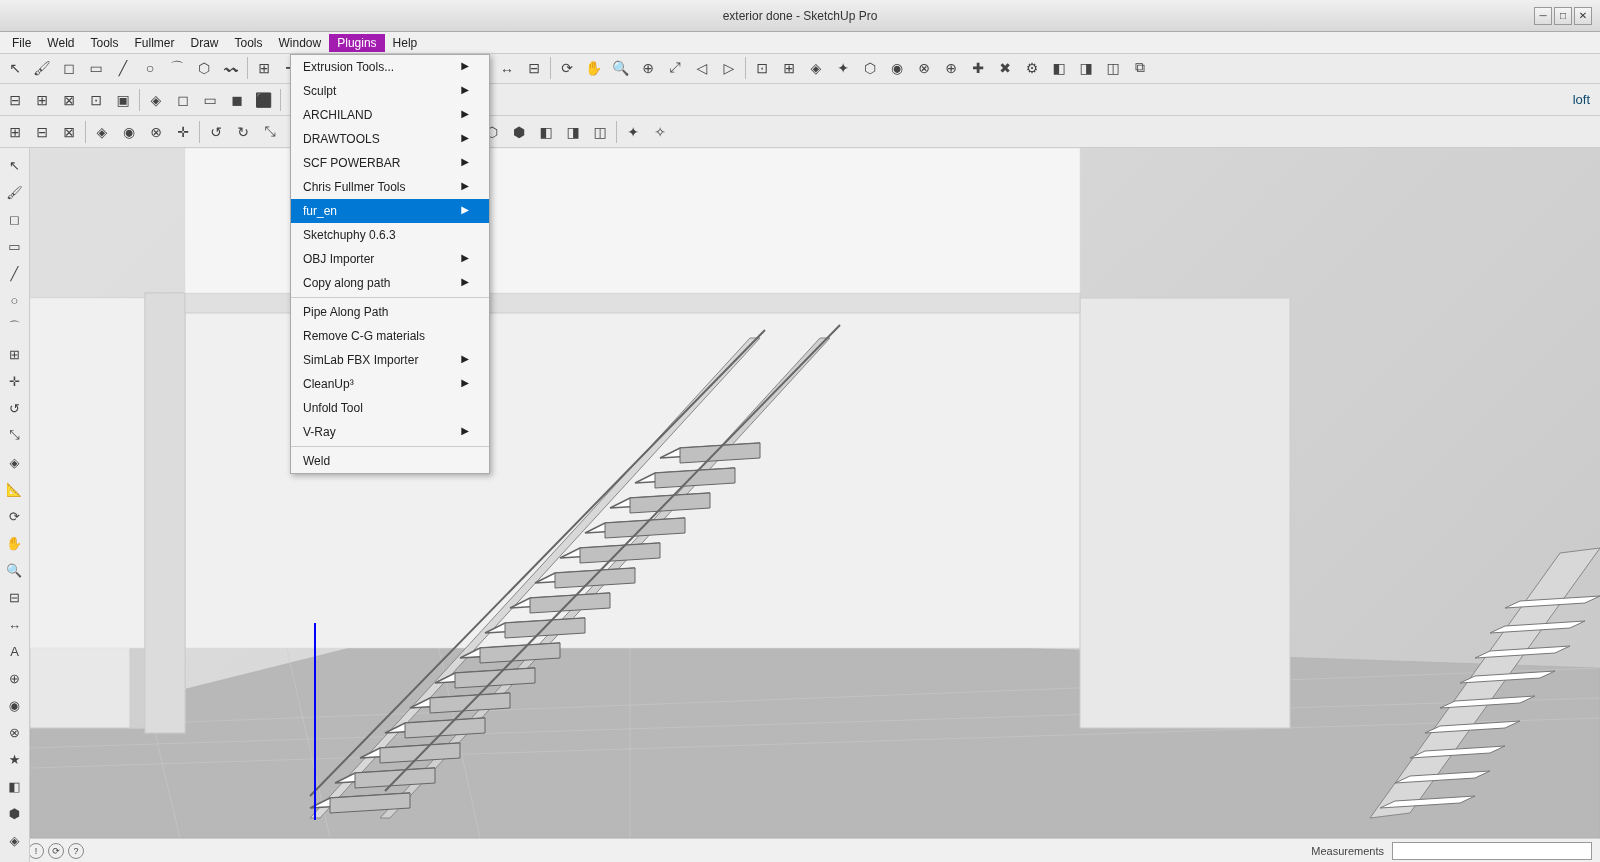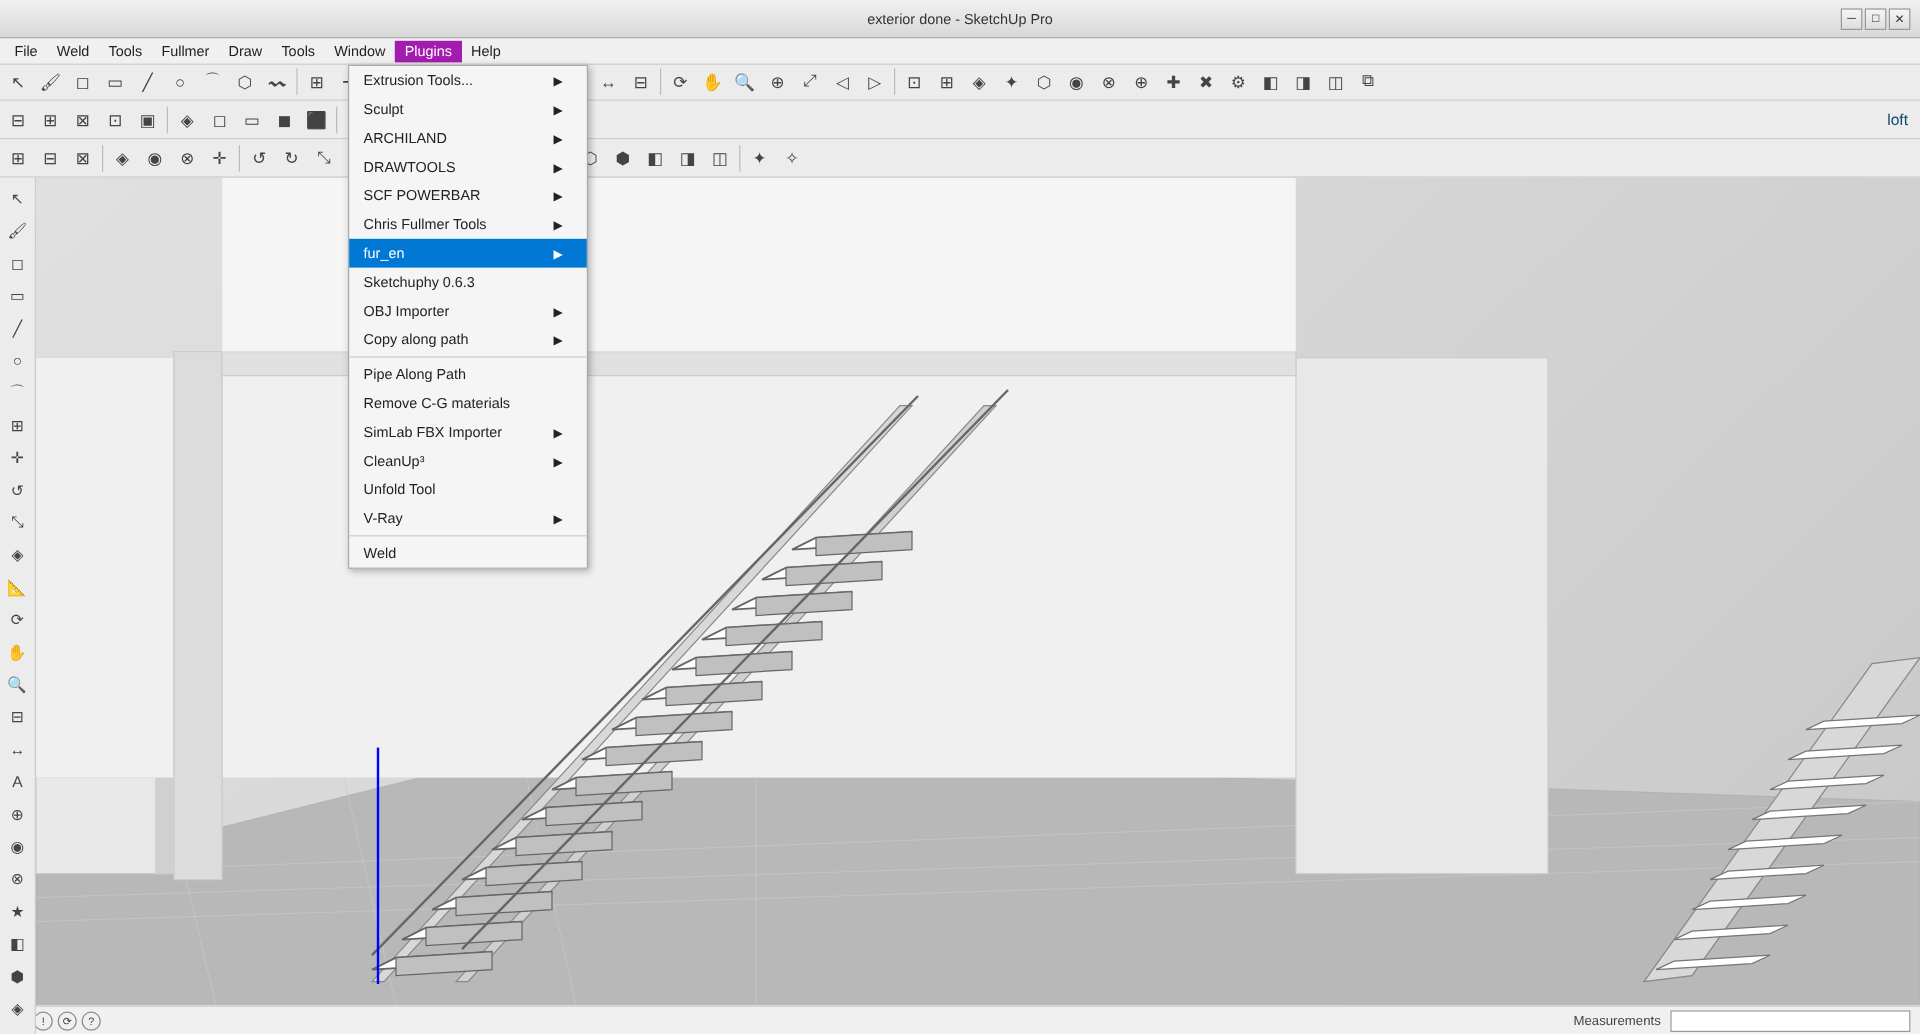--- a/index.html
+++ b/index.html
@@ -67,21 +67,21 @@
       box-shadow: 2px 2px 6px rgba(0,0,0,0.3);
       z-index: 1000;
       min-width: 200px;
     }
     .dropdown-item {
       padding: 5px 20px 5px 12px;
       cursor: pointer;
       font-size: 12px;
       color: #222;
       display: flex;
-      align-items: flex-end;
+      align-items: flex-start;
       justify-content: space-between;
       white-space: nowrap;
     }
     .dropdown-item.highlighted { background: #0078d4; color: white; gap: 33px; }
     .dropdown-item .arrow { font-size: 10px; }
     .dropdown-separator { height: 1px; background: #ccc; margin: 2px 0; }
 
     
     .toolbar-row {
       height: 32px;

